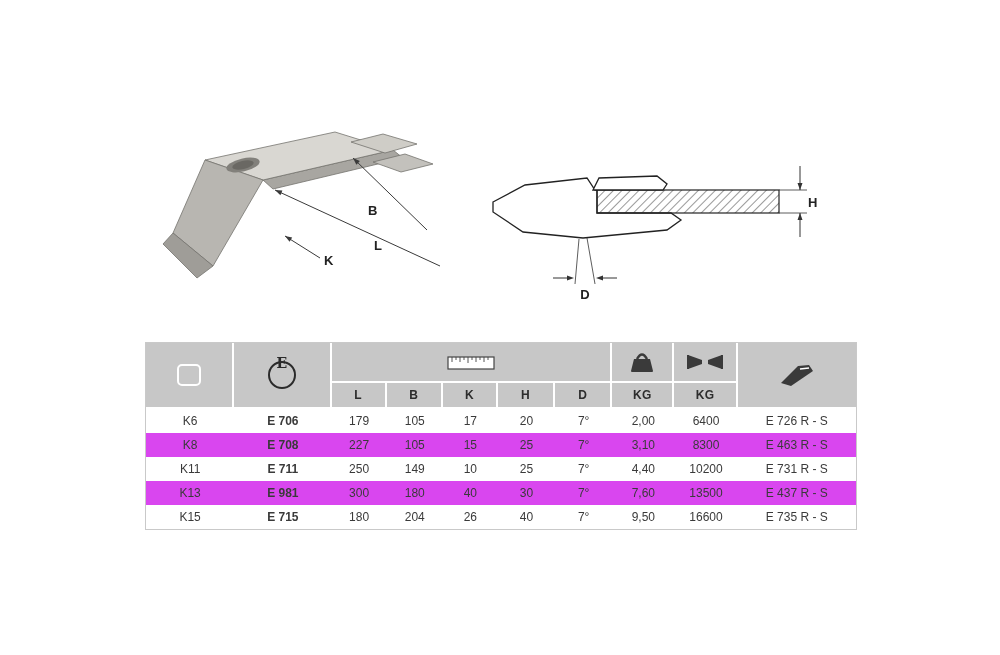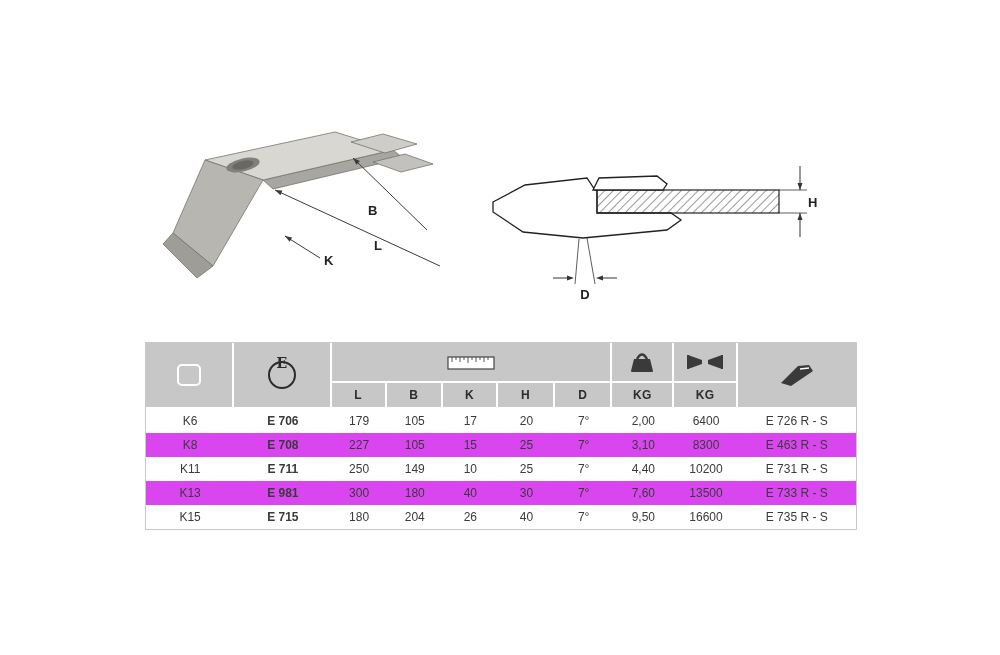--- a/index.html
+++ b/index.html
@@ -209,21 +209,21 @@
       <tr class="datarow row-odd">
         <td>K13</td>
         <td class="bold">E 981</td>
         <td>300</td>
         <td>180</td>
         <td>40</td>
         <td>30</td>
         <td>7°</td>
         <td>7,60</td>
         <td>13500</td>
-        <td>E 733 R - S</td>
+        <td>E 437 R - S</td>
       </tr>
       <tr class="datarow row-even">
         <td>K15</td>
         <td class="bold">E 715</td>
         <td>180</td>
         <td>204</td>
         <td>26</td>
         <td>40</td>
         <td>7°</td>
         <td>9,50</td>

